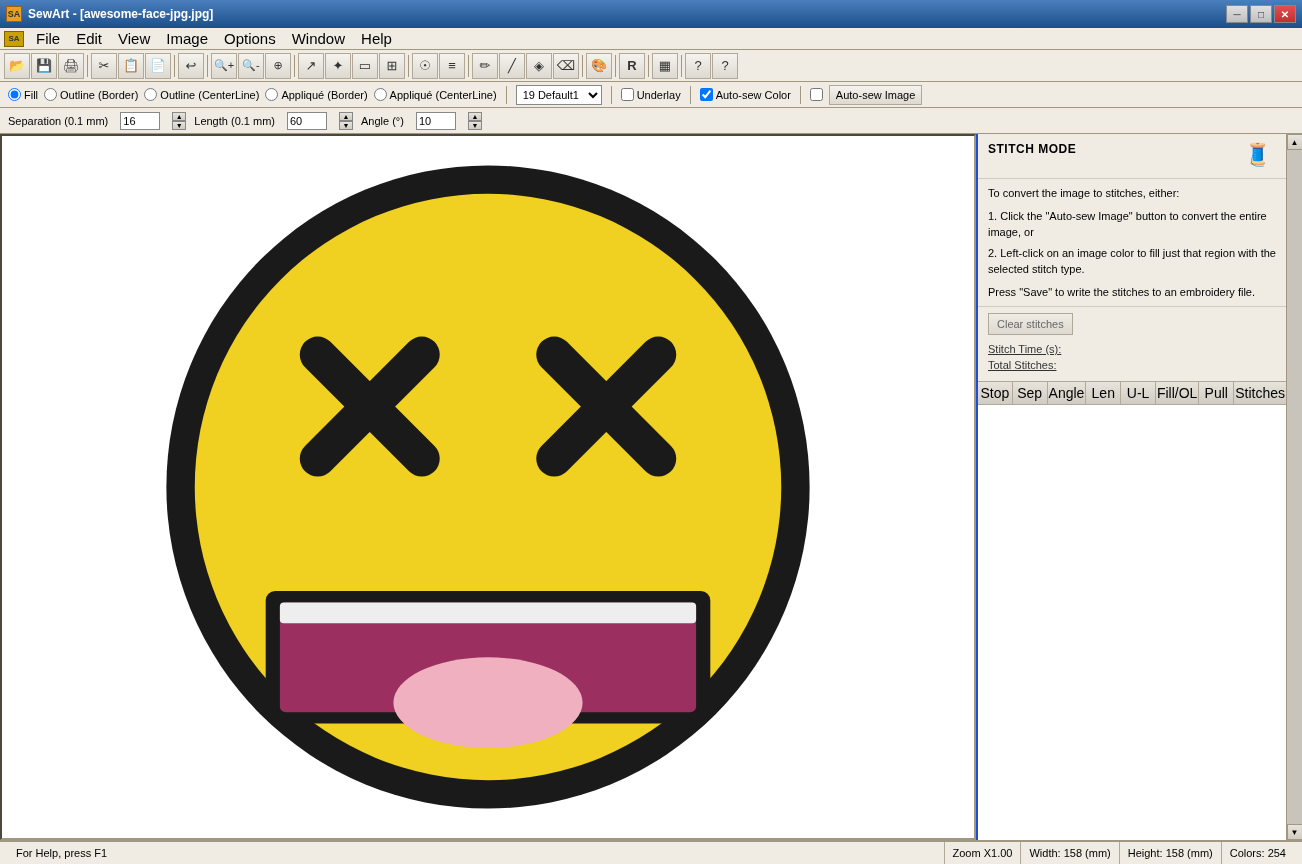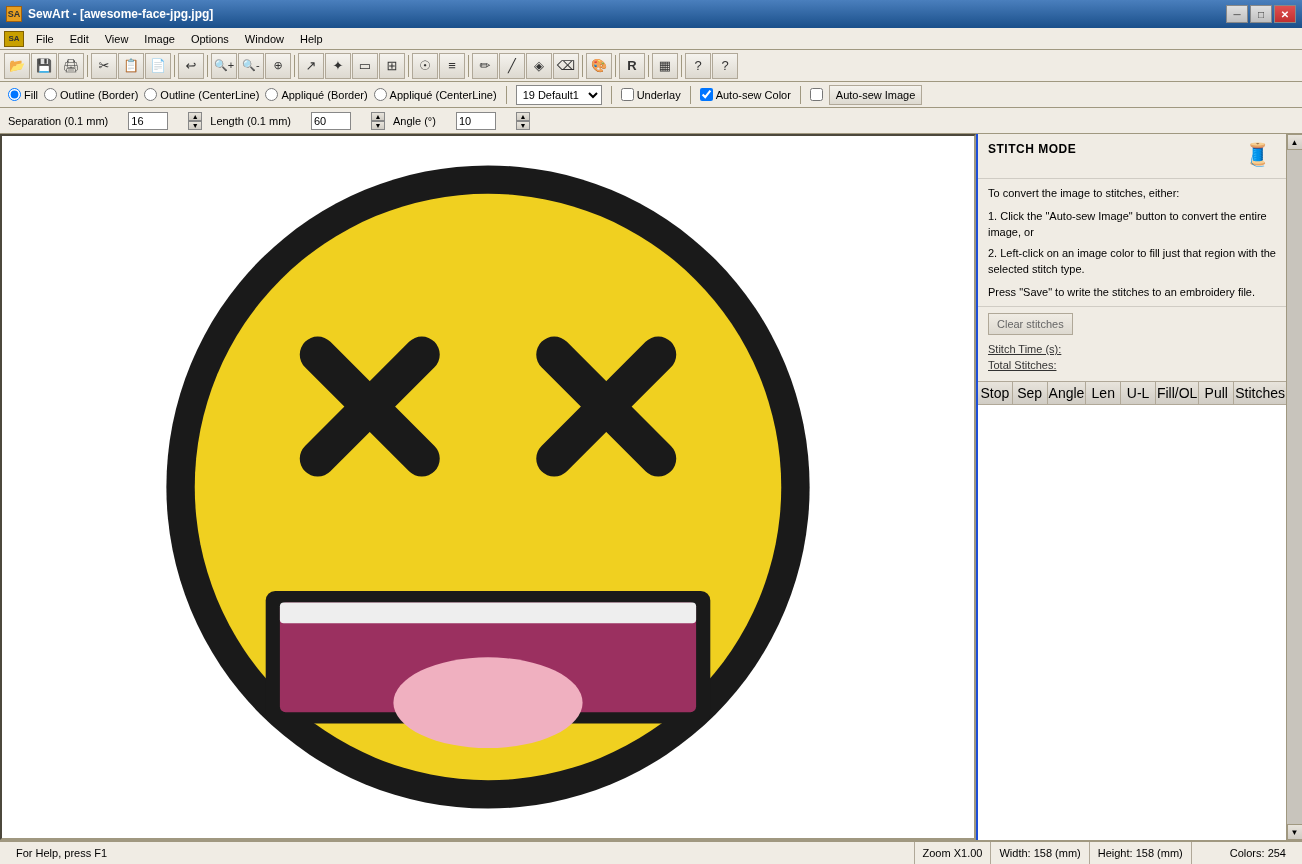--- a/index.html
+++ b/index.html
@@ -43,21 +43,21 @@
       background: #f0ece4;
       height: 22px;
       display: flex;
       align-items: center;
       padding: 0 4px;
       border-bottom: 1px solid #a09880;
     }
     .menu-item {
       padding: 2px 8px;
       cursor: pointer;
-      font-size: 11px;
+      font-size: 15px;
       color: #000;
     }
     .menu-logo {
       width: 20px; height: 16px;
       background: #c8a000;
       margin-right: 4px;
       display: flex; align-items: center; justify-content: center;
       font-size: 8px; font-weight: bold; color: #333;
       border: 1px solid #806000;
     }
@@ -119,21 +119,21 @@
     #params-bar {
       background: #f0ece4;
       height: 26px;
       display: flex;
       align-items: center;
       padding: 0 8px;
       border-bottom: 1px solid #a09880;
       gap: 8px;
       font-size: 11px;
     }
-    .param-group { display: flex; align-items: center; gap: 20px; }
+    .param-group { display: flex; align-items: center; gap: 12px; }
     .param-input {
       width: 40px; height: 18px;
       border: 1px solid #888;
       background: white;
       font-size: 11px;
       padding: 0 2px;
     }
     .spinner { display: flex; flex-direction: column; }
     .spin-btn {
       width: 14px; height: 9px;
@@ -285,21 +285,21 @@
       gap: 0;
     }
     .status-section {
       padding: 0 8px;
       border-right: 1px solid #b0a898;
       height: 100%;
       display: flex;
       align-items: center;
     }
     .status-section:first-child { flex: 1; border-right: 1px solid #b0a898; }
-    .status-section:last-child { border-right: none; margin-left: 30px; }
+    .status-section:last-child { border-right: none; }
   </style>
 </head>
 <body>
 
 <div id="title-bar">
   <div class="app-icon">
     <span>SA</span>
   </div>
   <span class="title-text">SewArt - [awesome-face-jpg.jpg]</span>
   <div class="window-controls">

